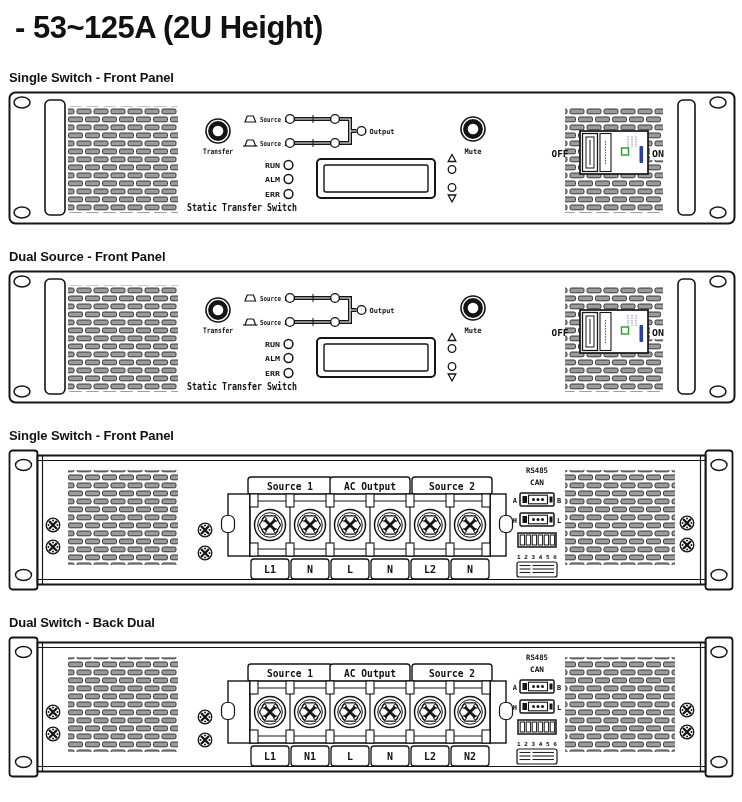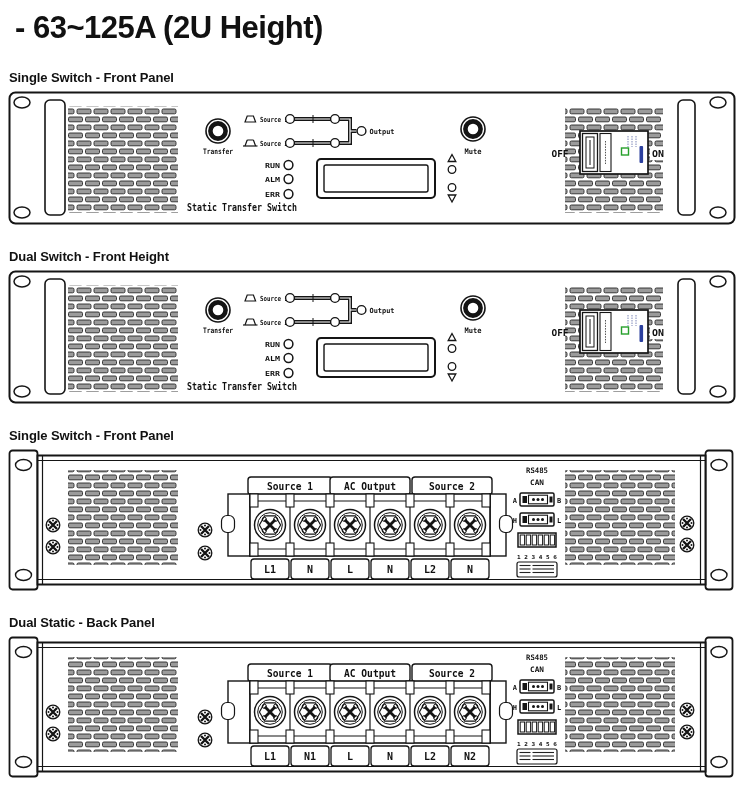--- a/index.html
+++ b/index.html
@@ -48,21 +48,21 @@
       <rect x="2.5" y="3" width="4.5" height="7" fill="#141414"></rect>
       <rect x="8.5" y="2.2" width="19" height="8.6" fill="none" stroke="#141414" stroke-width="1.1"></rect>
       <circle cx="13.5" cy="6.5" r="1.5" fill="#141414"></circle>
       <circle cx="18" cy="6.5" r="1.5" fill="#141414"></circle>
       <circle cx="22.5" cy="6.5" r="1.5" fill="#141414"></circle>
       <rect x="29.5" y="3.5" width="3" height="6" fill="#141414"></rect>
     </g>
   </defs>
 </svg>
 
-<h1>- 63~125A (2U Height)</h1>
+<h1>- 53~125A (2U Height)</h1>
 
 <section>
 <h2>Single Switch - Front Panel</h2>
 <svg class="panel" width="728" height="134" viewBox="0 0 728 134">
   <rect x="1.5" y="1.5" width="725" height="131" rx="6" class="sf" stroke-width="2"></rect>
   <ellipse cx="14" cy="11.5" rx="8" ry="5.5" class="sf" stroke-width="1.5"></ellipse>
   <ellipse cx="14" cy="121.5" rx="8" ry="5.5" class="sf" stroke-width="1.5"></ellipse>
   <ellipse cx="710" cy="11.5" rx="8" ry="5.5" class="sf" stroke-width="1.5"></ellipse>
   <ellipse cx="710" cy="121.5" rx="8" ry="5.5" class="sf" stroke-width="1.5"></ellipse>
   <rect x="37" y="9" width="20" height="115" rx="5" class="sf" stroke-width="1.6"></rect>
@@ -124,21 +124,21 @@
     <rect x="613.5" y="57" width="7" height="7" fill="none" stroke="#27a02c" stroke-width="1.4"></rect>
     <rect x="631.5" y="55" width="3.6" height="17" rx="1" fill="#2b3f9e"></rect>
   </g>
   <text x="552" y="66" text-anchor="middle" font-size="9" textLength="17" lengthAdjust="spacingAndGlyphs">OFF</text>
   <rect x="642" y="57" width="17" height="12" fill="#fff"></rect>
   <text x="650" y="66" text-anchor="middle" font-size="9" textLength="12" lengthAdjust="spacingAndGlyphs">ON</text>
 </svg>
 </section>
 
 <section>
-<h2>Dual Switch - Front Height</h2>
+<h2>Dual Source - Front Panel</h2>
 <svg class="panel" width="728" height="134" viewBox="0 0 728 134">
   <rect x="1.5" y="1.5" width="725" height="131" rx="6" class="sf" stroke-width="2"></rect>
   <ellipse cx="14" cy="11.5" rx="8" ry="5.5" class="sf" stroke-width="1.5"></ellipse>
   <ellipse cx="14" cy="121.5" rx="8" ry="5.5" class="sf" stroke-width="1.5"></ellipse>
   <ellipse cx="710" cy="11.5" rx="8" ry="5.5" class="sf" stroke-width="1.5"></ellipse>
   <ellipse cx="710" cy="121.5" rx="8" ry="5.5" class="sf" stroke-width="1.5"></ellipse>
   <rect x="37" y="9" width="20" height="115" rx="5" class="sf" stroke-width="1.6"></rect>
   <rect x="670" y="9" width="17" height="115" rx="5" class="sf" stroke-width="1.6"></rect>
   <rect x="60" y="15" width="110" height="107" fill="url(#brickP)"></rect>
   <rect x="557" y="17" width="98" height="105" fill="url(#brickP)"></rect>
@@ -303,21 +303,21 @@
       <line x1="511.5" y1="120" x2="522.5" y2="120" stroke="#222" stroke-width="1.1"></line>
           <line x1="524.5" y1="120" x2="546" y2="120" stroke="#222" stroke-width="1.1"></line>
       <line x1="511.5" y1="123.5" x2="522.5" y2="123.5" stroke="#222" stroke-width="1.1"></line>
           <line x1="524.5" y1="123.5" x2="546" y2="123.5" stroke="#222" stroke-width="1.1"></line>
     </g>
   </g>
 </svg>
 </section>
 
 <section>
-<h2>Dual Static - Back Panel</h2>
+<h2>Dual Switch - Back Dual</h2>
 <svg class="panel" width="726" height="142" viewBox="0 0 726 142">
   <rect x="1.5" y="1.5" width="28" height="139" rx="3" class="sf" stroke-width="1.8"></rect>
   <ellipse cx="15.5" cy="16" rx="8" ry="5.5" class="sf" stroke-width="1.4"></ellipse>
   <ellipse cx="15.5" cy="126" rx="8" ry="5.5" class="sf" stroke-width="1.4"></ellipse>
   <rect x="697.5" y="1.5" width="27" height="139" rx="3" class="sf" stroke-width="1.8"></rect>
   <ellipse cx="711" cy="16" rx="8" ry="5.5" class="sf" stroke-width="1.4"></ellipse>
   <ellipse cx="711" cy="126" rx="8" ry="5.5" class="sf" stroke-width="1.4"></ellipse>
   <rect x="29.5" y="6.5" width="668" height="129" class="sf" stroke-width="2"></rect>
   <line x1="29.5" y1="11.5" x2="697.5" y2="11.5" class="s" stroke-width="1.2"></line>
   <line x1="29.5" y1="130.5" x2="697.5" y2="130.5" class="s" stroke-width="1.2"></line>

